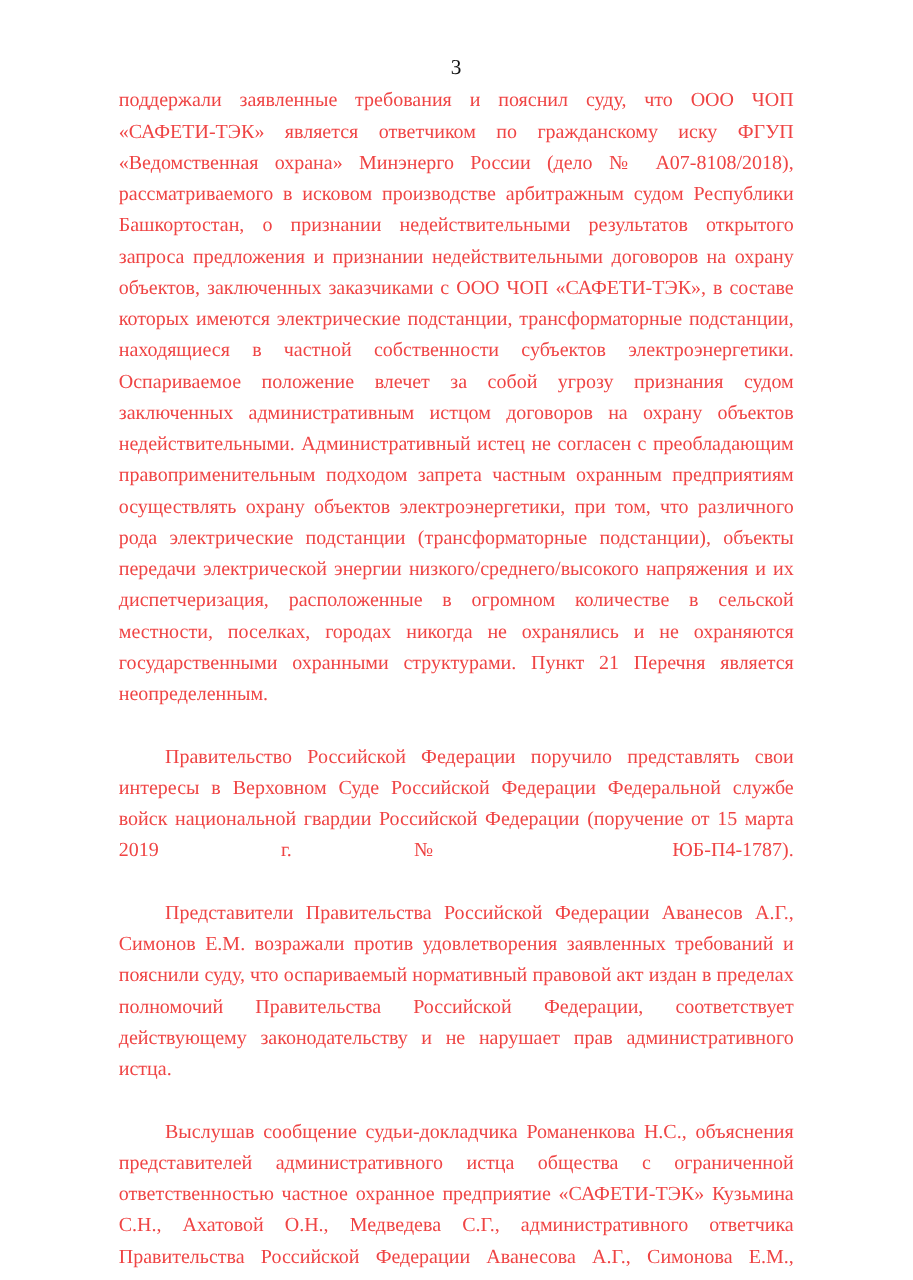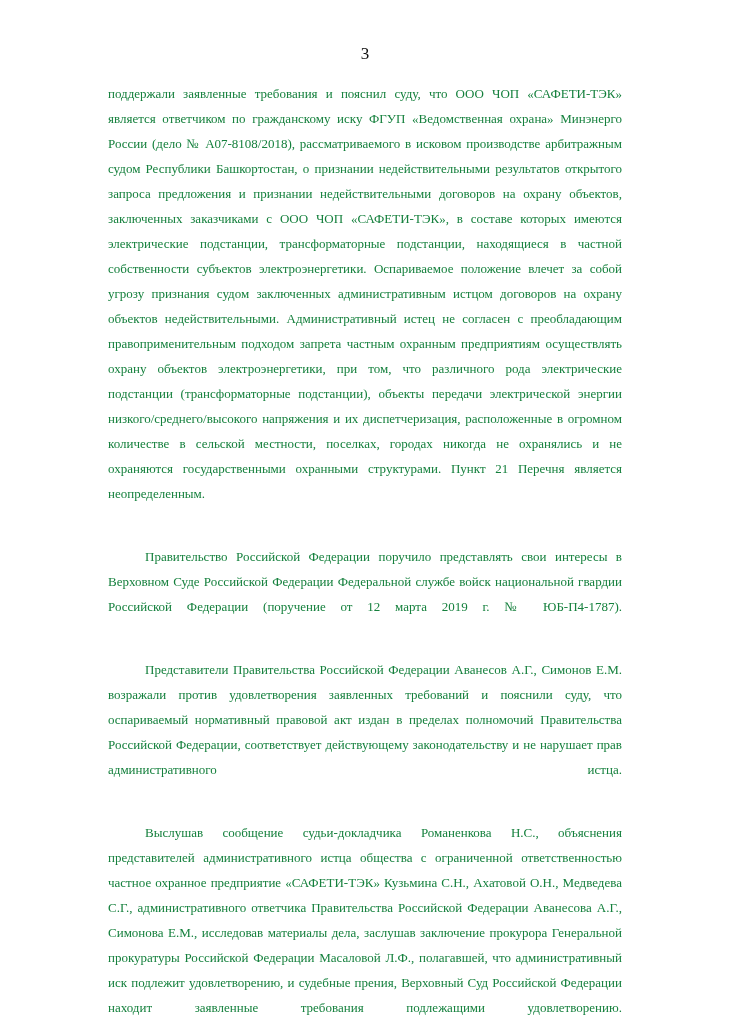--- a/index.html
+++ b/index.html
@@ -32,26 +32,26 @@
     color: #111111;
     letter-spacing: 0.2px;
   }
   #body-text {
     position: absolute;
     top: 68px;
     left: 95px;
     width: 540px;
   }
   .para {
-    margin: 13px;
+    margin: 0;
     text-align: justify;
     text-justify: inter-word;
-    font-size: 13px;
+    font-size: 16px;
     line-height: 25.0px;
-    color: #15803d;
+    color: #ef4444;
     hyphens: none;
     word-spacing: 0.1px;
   }
   .para.indent {
     text-indent: 37px;
   }
   .para + .para {
     margin-top: 0;
   }
   
@@ -63,19 +63,19 @@
 </style>
 </head>
 <body>
 
 <div id="page">
 
   <div id="page-number">3</div>
 
   <div id="body-text">
     <p class="para">поддержали заявленные требования и пояснил суду, что ООО ЧОП «САФЕТИ-ТЭК» является ответчиком по гражданскому иску ФГУП «Ведомственная охрана» Минэнерго России  (дело № А07-8108/2018), рассматриваемого в исковом производстве арбитражным судом Республики Башкортостан, о признании недействительными результатов открытого запроса предложения и признании недействительными договоров на охрану объектов, заключенных заказчиками с ООО ЧОП «САФЕТИ-ТЭК», в составе которых имеются электрические подстанции, трансформаторные подстанции, находящиеся в частной собственности субъектов электроэнергетики. Оспариваемое положение влечет за собой угрозу признания судом заключенных административным истцом договоров на охрану объектов недействительными. Административный истец не согласен с преобладающим правоприменительным подходом запрета частным охранным предприятиям осуществлять охрану объектов электроэнергетики, при том, что различного рода электрические подстанции (трансформаторные подстанции), объекты передачи электрической энергии низкого/среднего/высокого напряжения и их диспетчеризация, расположенные в огромном количестве в сельской местности, поселках, городах никогда не охранялись и не охраняются государственными охранными структурами. Пункт 21 Перечня является неопределенным.</p>
-    <p class="para indent">Правительство Российской Федерации поручило представлять свои интересы в Верховном Суде Российской Федерации Федеральной службе войск национальной гвардии Российской Федерации (поручение от 12 марта 2019 г. № ЮБ-П4-1787).</p>
+    <p class="para indent">Правительство Российской Федерации поручило представлять свои интересы в Верховном Суде Российской Федерации Федеральной службе войск национальной гвардии Российской Федерации (поручение от 15 марта 2019 г. № ЮБ-П4-1787).</p>
     <p class="para indent">Представители Правительства Российской Федерации Аванесов А.Г., Симонов Е.М. возражали против удовлетворения заявленных требований и пояснили суду, что оспариваемый нормативный правовой акт издан в пределах полномочий Правительства Российской Федерации, соответствует действующему законодательству и не нарушает прав административного истца.</p>
     <p class="para indent">Выслушав сообщение судьи-докладчика Романенкова Н.С., объяснения представителей административного истца общества с ограниченной ответственностью частное охранное предприятие «САФЕТИ-ТЭК» Кузьмина С.Н., Ахатовой О.Н., Медведева С.Г., административного ответчика Правительства Российской Федерации Аванесова А.Г., Симонова Е.М., исследовав материалы дела, заслушав заключение прокурора Генеральной прокуратуры Российской Федерации Масаловой Л.Ф., полагавшей, что административный иск подлежит удовлетворению, и судебные прения, Верховный Суд Российской Федерации находит заявленные требования подлежащими удовлетворению.</p>
 
   </div>
 
 </div>
 
 </body></html>

